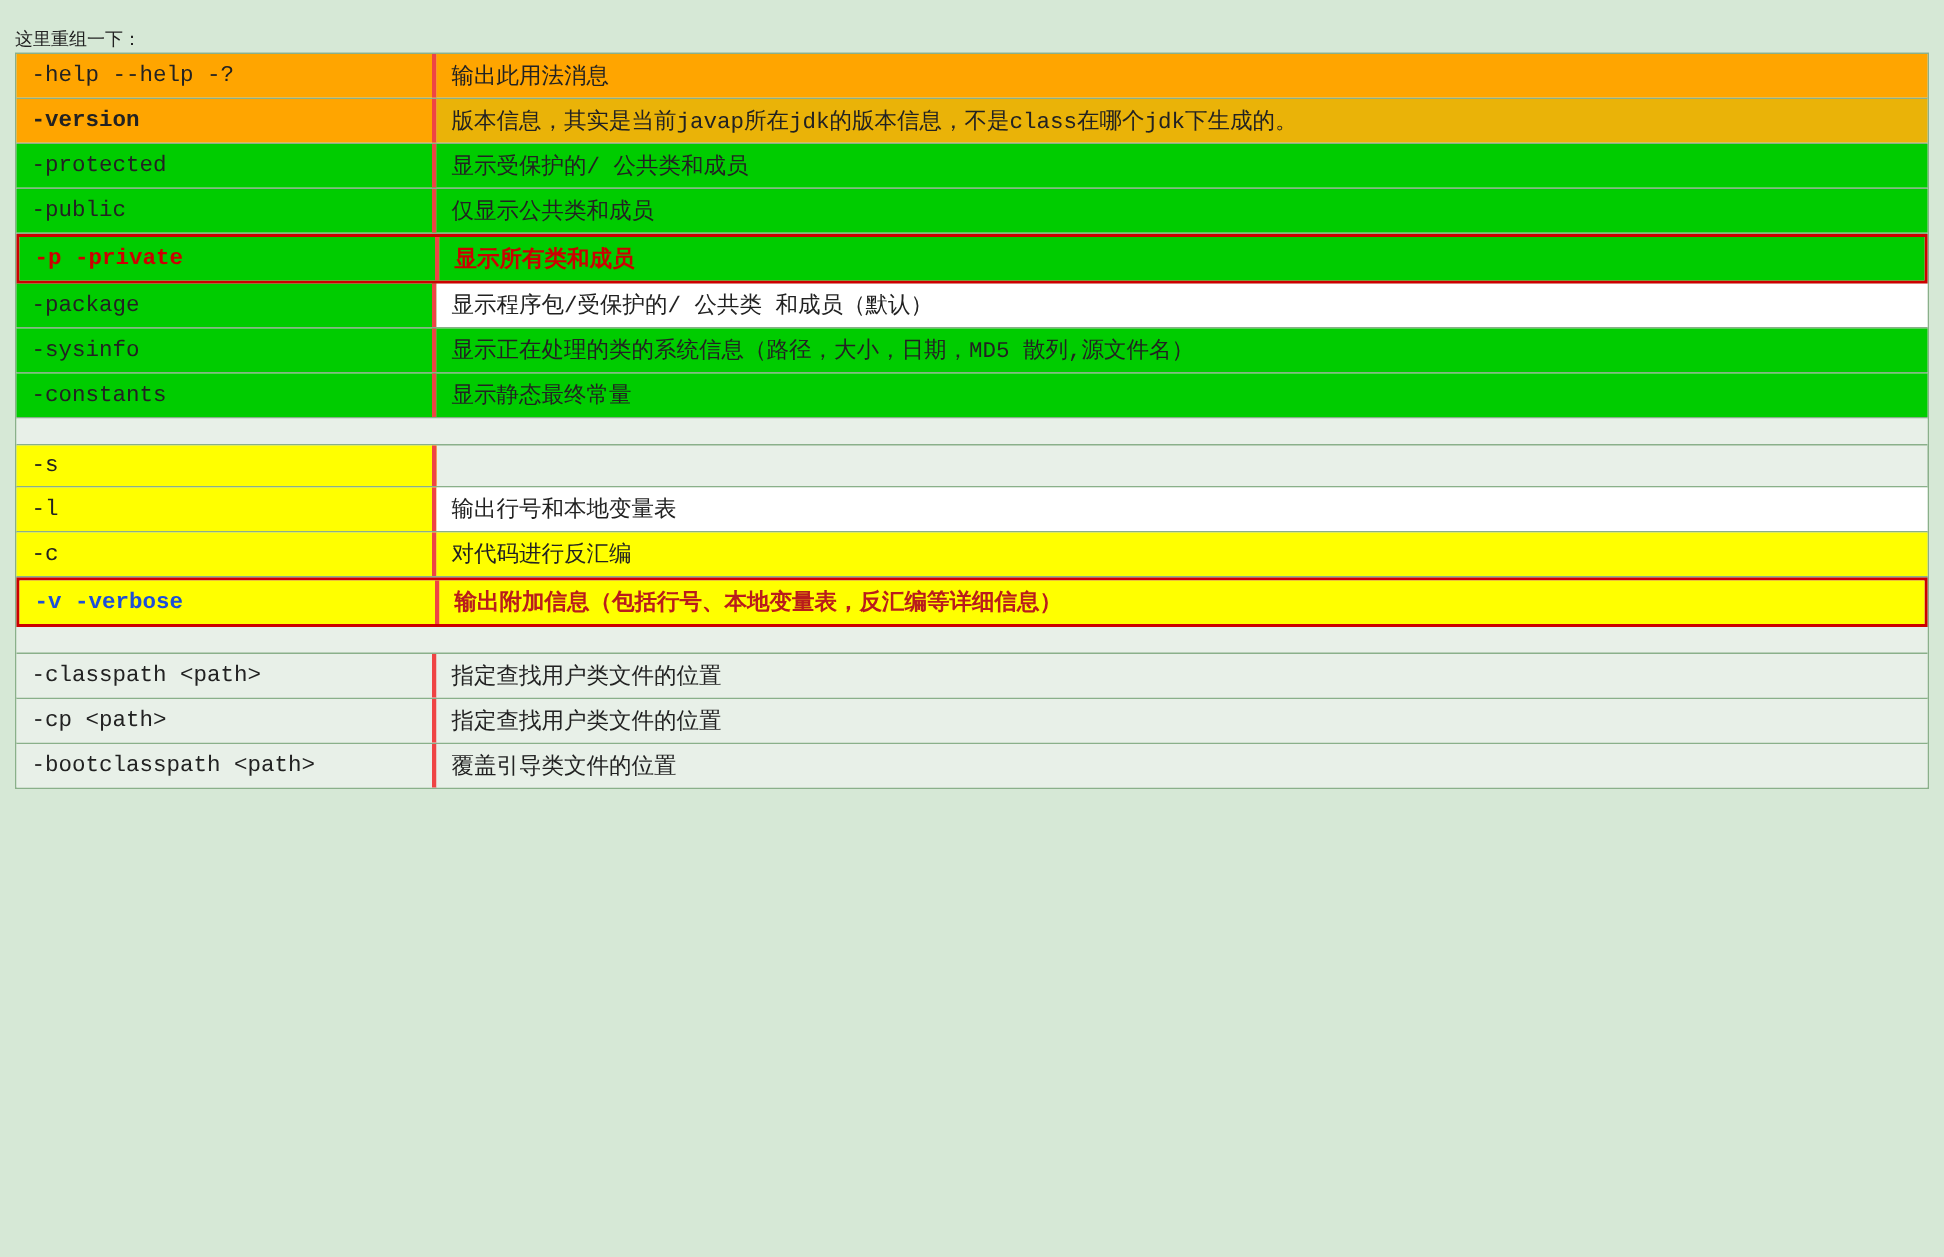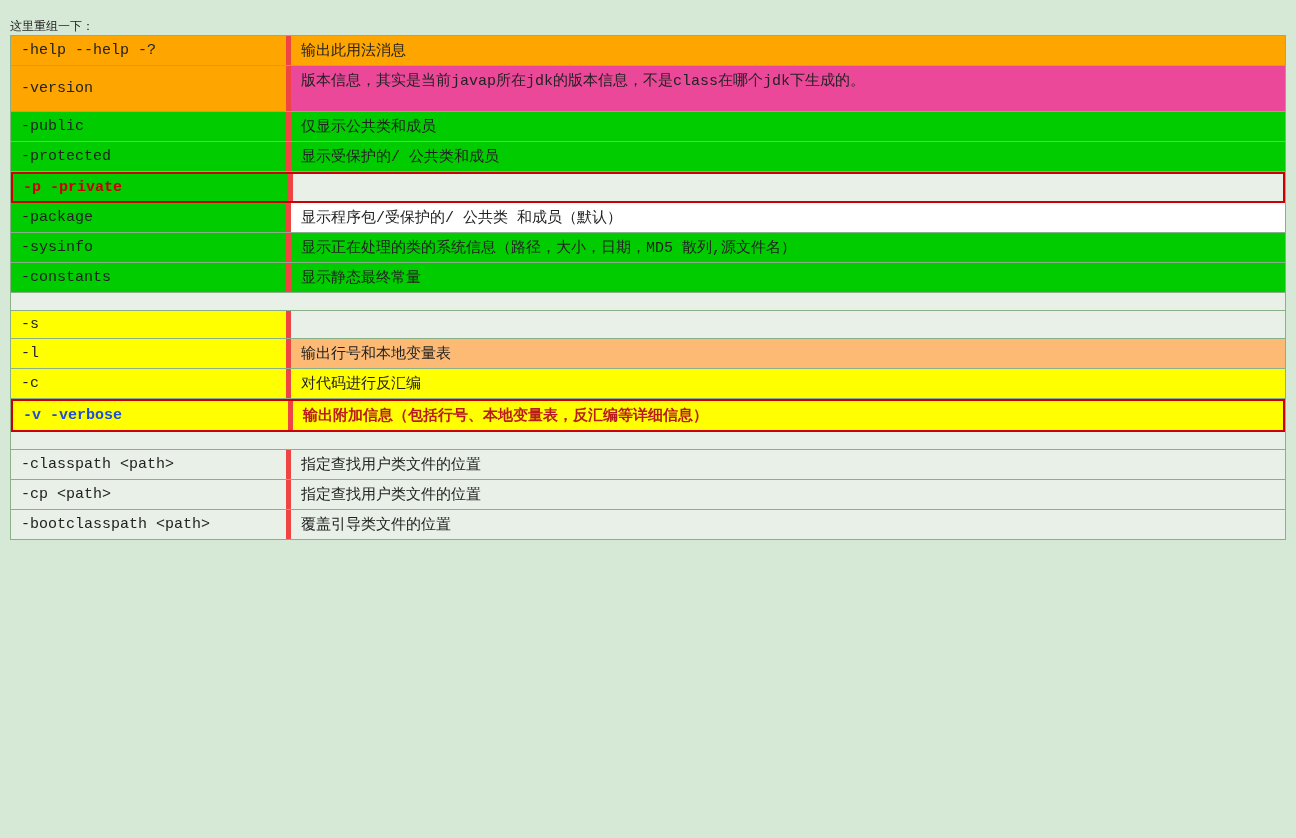--- a/index.html
+++ b/index.html
@@ -27,21 +27,21 @@
     }
     .row:last-child {
       border-bottom: none;
     }
     .cell-cmd {
       width: 280px;
       min-width: 280px;
       padding: 5px 10px;
       font-family: 'Courier New', Courier, monospace;
       font-size: 15px;
-      border-right: 5px solid #ef4444;
+      border-right: 3px solid #ef4444;
       display: flex;
       align-items: center;
     }
     .cell-desc {
       flex: 1;
       padding: 5px 10px;
       font-family: 'SimSun', 'Microsoft YaHei', 'Courier New', monospace;
       font-size: 15px;
       display: flex;
       align-items: center;
@@ -56,53 +56,54 @@
 <body>
 
 <div class="page-title">这里重组一下：</div>
 
 <div class="table-container" id="main-table">
     <div class="row">
       <div class="cell-cmd" style="background-color: rgb(255, 165, 0);">-help  --help  -?</div>
       <div class="cell-desc" style="background-color: rgb(255, 165, 0);">输出此用法消息</div>
     </div>
     <div class="row">
-      <div class="cell-cmd" style="background-color: rgb(255, 165, 0);">-version</div>
-      <div class="cell-desc" style="background-color: #ec4899; flex-wrap: wrap; align-items: flex-start; padding-top: 5px; padding-bottom: 21px;">版本信息，其实是当前javap所在jdk的版本信息，不是class在哪个jdk下生成的。</div>
+      <div class="cell-cmd" style="background-color: rgb(255, 165, 0); font-weight: bold;">-version</div>
+      <div class="cell-desc" style="background-color: #eab308; flex-wrap: wrap; align-items: flex-start; padding-top: 5px; padding-bottom: 5px;">版本信息，其实是当前javap所在jdk的版本信息，不是class在哪个jdk下生成的。</div>
+    </div>
+    <div class="row">
+      <div class="cell-cmd" style="background-color: rgb(0, 204, 0);">-protected</div>
+      <div class="cell-desc" style="background-color: rgb(0, 204, 0);">显示受保护的/ 公共类和成员</div>
     </div>
     <div class="row">
       <div class="cell-cmd" style="background-color: rgb(0, 204, 0);">-public</div>
       <div class="cell-desc" style="background-color: rgb(0, 204, 0);">仅显示公共类和成员</div>
     </div>
-    <div class="row">
-      <div class="cell-cmd" style="background-color: rgb(0, 204, 0);">-protected</div>
-      <div class="cell-desc" style="background-color: rgb(0, 204, 0);">显示受保护的/ 公共类和成员</div>
-    </div>
     <div class="row" style="border: 2px solid rgb(204, 0, 0); position: relative; z-index: 2;">
       <div class="cell-cmd" style="background-color: rgb(0, 204, 0); color: rgb(204, 0, 0); font-weight: bold;">-p  -private</div>
+      <div class="cell-desc" style="background-color: rgb(0, 204, 0); color: rgb(204, 0, 0); font-weight: bold;">显示所有类和成员</div>
     </div>
     <div class="row">
       <div class="cell-cmd" style="background-color: rgb(0, 204, 0);">-package</div>
       <div class="cell-desc" style="background-color: #ffffff;">显示程序包/受保护的/ 公共类 和成员（默认）</div>
     </div>
     <div class="row">
       <div class="cell-cmd" style="background-color: rgb(0, 204, 0);">-sysinfo</div>
       <div class="cell-desc" style="background-color: rgb(0, 204, 0);">显示正在处理的类的系统信息（路径，大小，日期，MD5 散列,源文件名）</div>
     </div>
     <div class="row">
       <div class="cell-cmd" style="background-color: rgb(0, 204, 0);">-constants</div>
       <div class="cell-desc" style="background-color: rgb(0, 204, 0);">显示静态最终常量</div>
     </div>
     <div class="spacer-row"></div>
     <div class="row">
       <div class="cell-cmd" style="background-color: rgb(255, 255, 0);">-s</div>
     </div>
     <div class="row">
       <div class="cell-cmd" style="background-color: rgb(255, 255, 0);">-l</div>
-      <div class="cell-desc" style="background-color: #fdba74;">输出行号和本地变量表</div>
+      <div class="cell-desc" style="background-color: #ffffff;">输出行号和本地变量表</div>
     </div>
     <div class="row">
       <div class="cell-cmd" style="background-color: rgb(255, 255, 0);">-c</div>
       <div class="cell-desc" style="background-color: rgb(255, 255, 0);">对代码进行反汇编</div>
     </div>
     <div class="row" style="border: 2px solid rgb(204, 0, 0); position: relative; z-index: 2;">
       <div class="cell-cmd" style="background-color: rgb(255, 255, 0); color: #1d4ed8; font-weight: bold;">-v  -verbose</div>
       <div class="cell-desc" style="background-color: rgb(255, 255, 0); color: #b91c1c; font-weight: bold;">输出附加信息（包括行号、本地变量表，反汇编等详细信息）</div>
     </div>
     <div class="spacer-row"></div>

